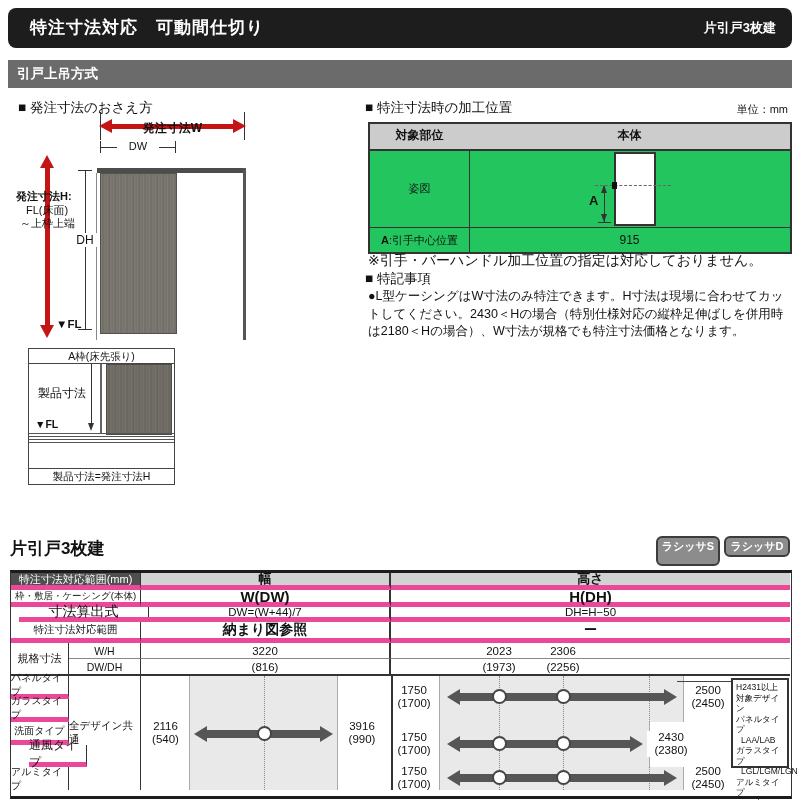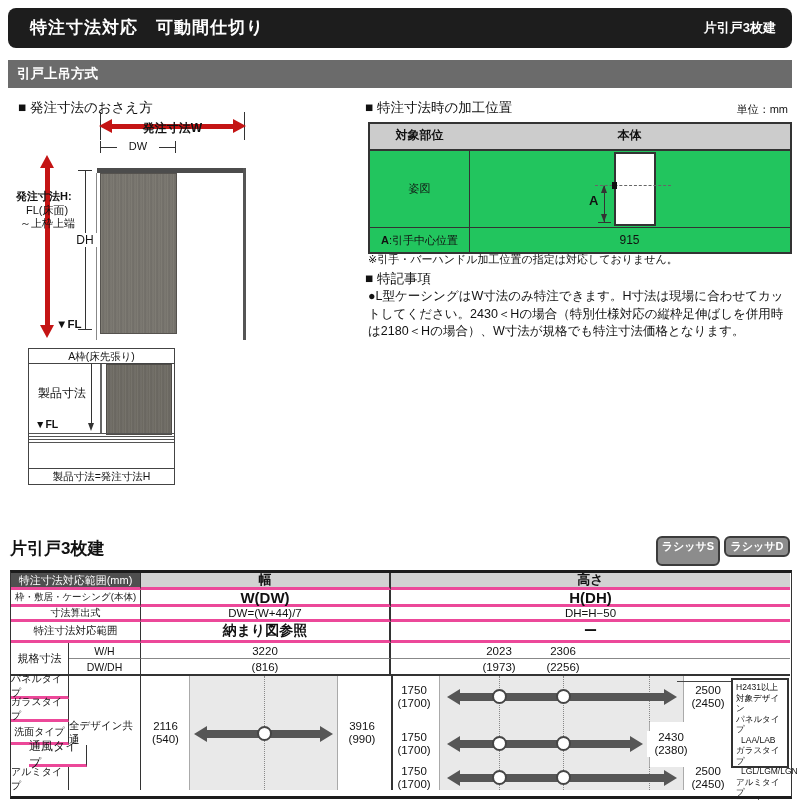--- a/index.html
+++ b/index.html
@@ -21,21 +21,21 @@
   .line{background:#333}
   
   .rshaft{background:#c41414}
   .tri{width:0;height:0}
   
   .tbl1{left:368px;top:122px;width:420px;height:128px;border:2px solid #333;background:#22c55e}
   .tbl1 .hc{background:#ccc;border-bottom:2px solid #333;font-size:12px;font-weight:bold;line-height:23px;text-align:center}
   
   .tbl2{left:10px;top:570px;width:780px;height:223px;border-top:3px solid #1c1c1c;border-bottom:3px solid #1c1c1c;border-left:1px solid #333;border-right:1px solid #333;background:#fff}
   .cell{position:absolute;display:flex;align-items:center;justify-content:center;box-sizing:border-box}
-  .bb1{border-bottom:3px solid #ec4899}
+  .bb1{border-bottom:5px solid #ec4899}
   .br1{border-right:1px solid #333}
   .br2{border-right:2px solid #333}
   .dark{background:#4f4f4f;color:#fff}
   .lgray{background:#d2d2d2}
   .dot{border-left:1px dotted #888;width:0}
   .gshaft{background:#565656}
   .circ{width:15px;height:15px;border-radius:50%;background:#fff;border:2px solid #454545;box-sizing:border-box}
   .rng span{display:block;text-align:center;font-size:11.5px;line-height:13px}
   .badge{background:#8c8c8c;border:2px solid #3c3c3c;border-radius:6px;color:#fff;font-size:11px;font-weight:bold;text-align:center;line-height:17px;box-sizing:border-box;cursor:pointer}
   .note{font-size:8.5px;line-height:10.5px}
@@ -114,40 +114,40 @@
   <div class="abs tri" style="left:231px;top:90px;border-left:3.5px solid transparent;border-right:3.5px solid transparent;border-top:8px solid #333"></div>
   <div class="abs line" style="left:228px;top:98px;width:13px;height:1px"></div>
   <div class="abs b" style="left:219px;top:69px;font-size:13px">A</div>
 
   <div class="abs c" style="left:0;top:103px;width:99px;height:25px;border-top:1px solid #333;border-right:1px solid #333;font-size:11px;line-height:24px">
     <span class="b">A</span><span>:引手中心位置</span>
   </div>
   <div class="abs c" style="left:99px;top:103px;width:321px;height:25px;border-top:1px solid #333;font-size:12px;line-height:24px">915</div>
 </div>
 
-<div class="abs" style="left:368px;top:252px;font-size:11px">※引手・バーハンドル加工位置の指定は対応しておりません。</div>
+<div class="abs" style="left:368px;top:252px;font-size:14px">※引手・バーハンドル加工位置の指定は対応しておりません。</div>
 
 <div class="abs h2" style="left:365px;top:270px">■ 特記事項</div>
 <div class="abs" style="left:368px;top:288px;width:426px;font-size:12.5px;line-height:17.5px">●L型ケーシングはW寸法のみ特注できます。H寸法は現場に合わせてカットしてください。2430＜Hの場合（特別仕様対応の縦枠足伸ばしを併用時は2180＜Hの場合）、W寸法が規格でも特注寸法価格となります。</div>
 
 <div class="abs b" style="left:10px;top:537px;font-size:17px">片引戸3枚建</div>
 <div class="abs badge" style="left:656px;top:536px;width:64px;height:30px">ラシッサS</div>
 <div class="abs badge" style="left:724px;top:536px;width:66px;height:21px">ラシッサD</div>
 
 <div class="abs tbl2">
 
   <div class="cell dark bb1 br1" style="left:0;top:0;width:130px;height:17px;font-size:11px">特注寸法対応範囲(mm)</div>
   <div class="cell lgray bb1 br2 b" style="left:130px;top:0;width:250px;height:17px;font-size:13px">幅</div>
   <div class="cell lgray bb1 b" style="left:380px;top:0;width:399px;height:17px;font-size:13px">高さ</div>
 
   <div class="cell bb1 br1" style="left:0;top:17px;width:130px;height:17px;font-size:9.5px">枠・敷居・ケーシング(本体)</div>
   <div class="cell bb1 br2 b" style="left:130px;top:17px;width:250px;height:17px;font-size:15px">W(DW)</div>
   <div class="cell bb1 b" style="left:380px;top:17px;width:399px;height:17px;font-size:15px">H(DH)</div>
 
-  <div class="cell bb1 br1" style="left:0;top:34px;width:130px;height:15px;font-size:10px">寸法算出式</div>
+  <div class="cell bb1 br1" style="left:8px;top:34px;width:130px;height:15px;font-size:14px">寸法算出式</div>
   <div class="cell bb1 br2" style="left:130px;top:34px;width:250px;height:15px;font-size:11.5px">DW=(W+44)/7</div>
   <div class="cell bb1" style="left:380px;top:34px;width:399px;height:15px;font-size:11.5px">DH=H−50</div>
 
   <div class="cell bb1 br1" style="left:0;top:49px;width:130px;height:21px;font-size:10.5px">特注寸法対応範囲</div>
   <div class="cell bb1 br2 b" style="left:130px;top:49px;width:250px;height:21px;font-size:14px">納まり図参照</div>
   <div class="cell bb1 b" style="left:380px;top:49px;width:399px;height:21px;font-size:13px">ー</div>
 
   <div class="cell br1" style="left:0;top:70px;width:58px;height:33px;border-bottom:2px solid #333;font-size:11px">規格寸法</div>
   <div class="cell br1" style="left:58px;top:70px;width:72px;height:16px;border-bottom:1px solid #888;font-size:10.5px">W/H</div>
   <div class="cell br2" style="left:130px;top:70px;width:250px;height:16px;border-bottom:1px solid #888;font-size:11.5px">3220</div>

